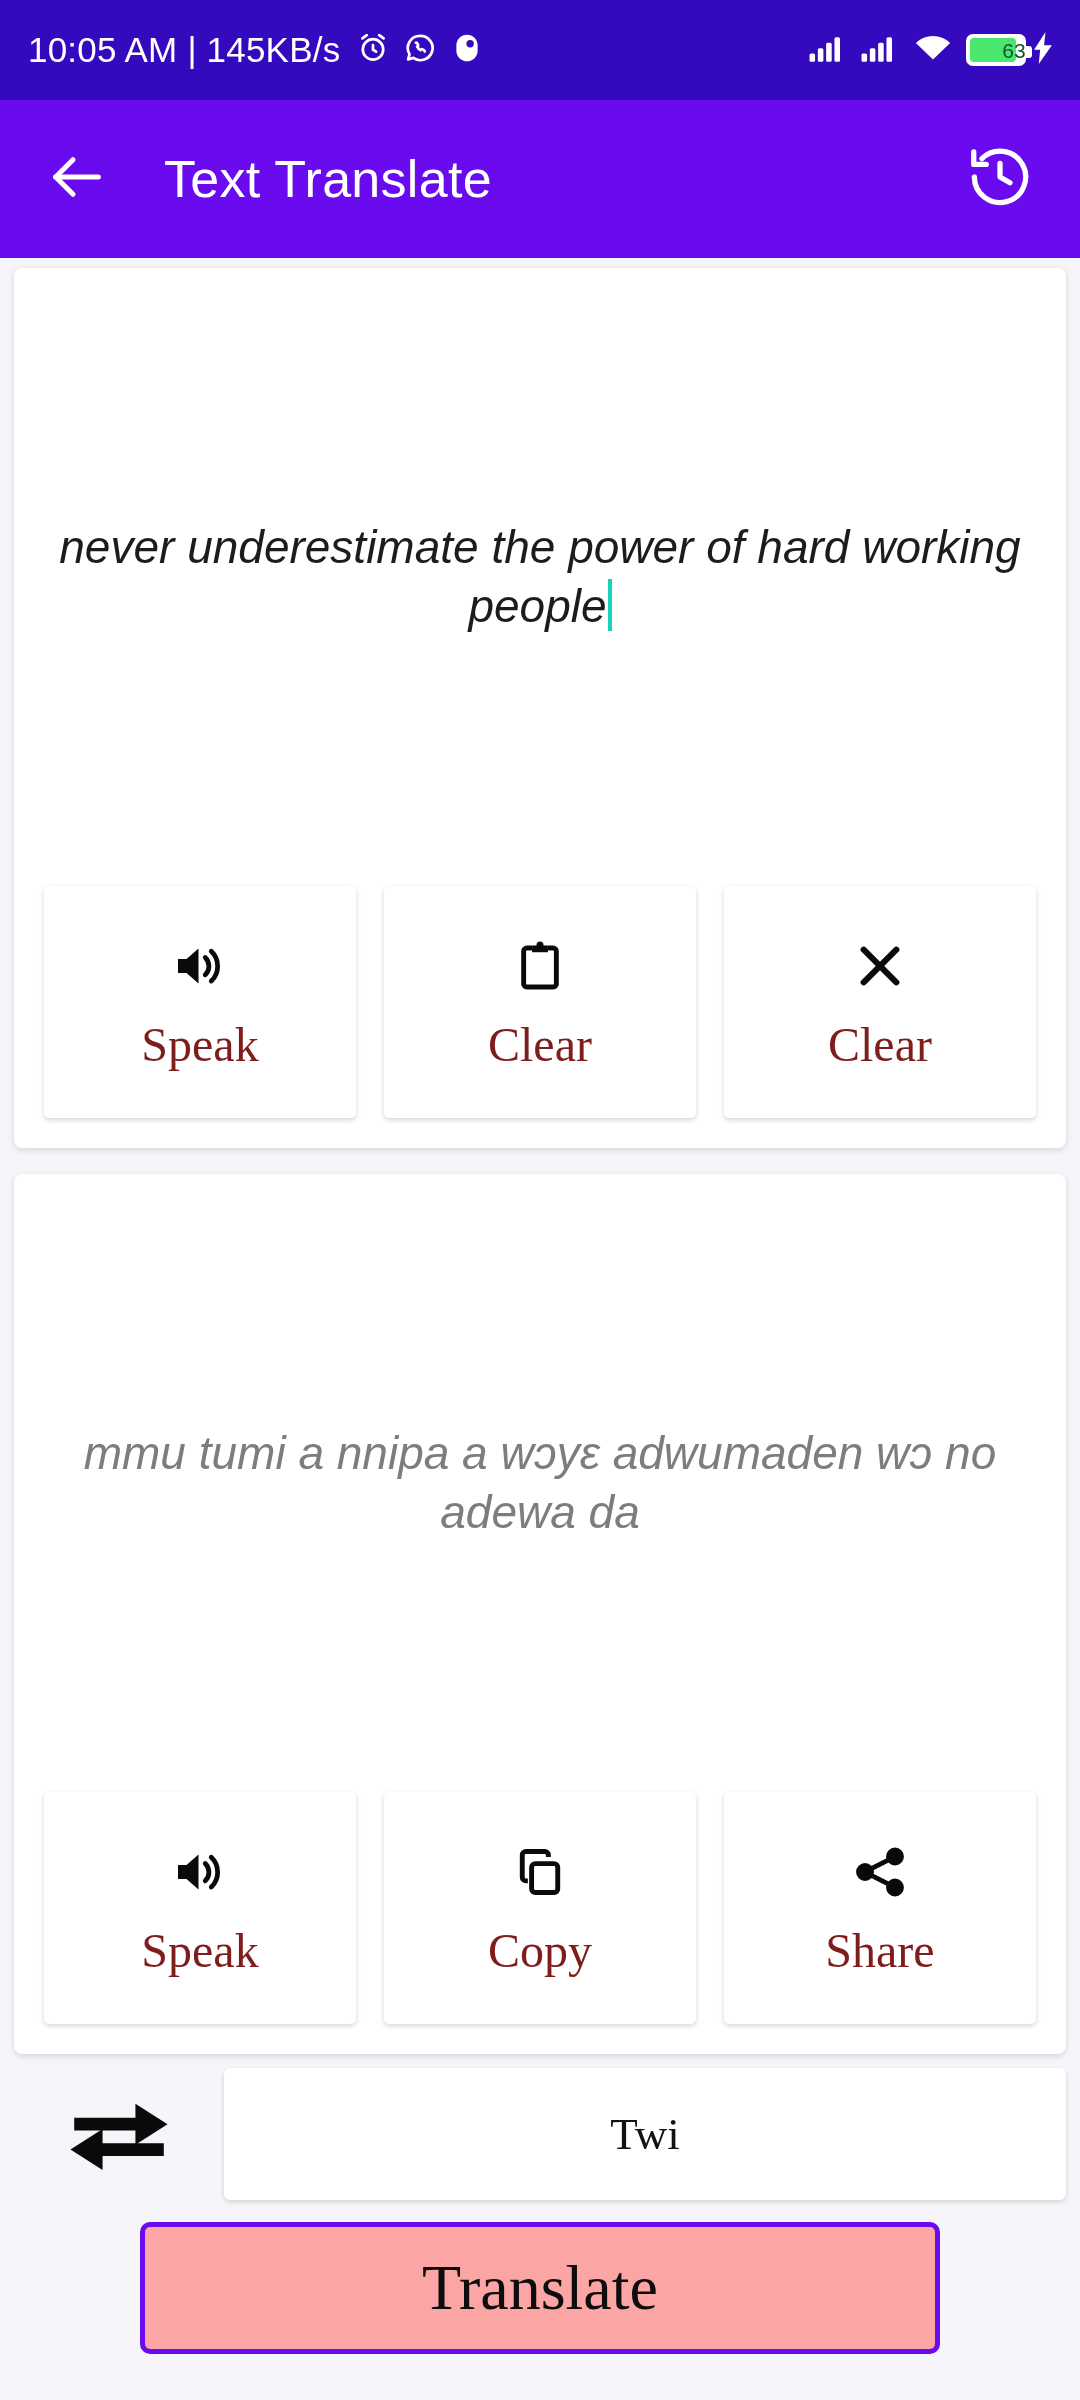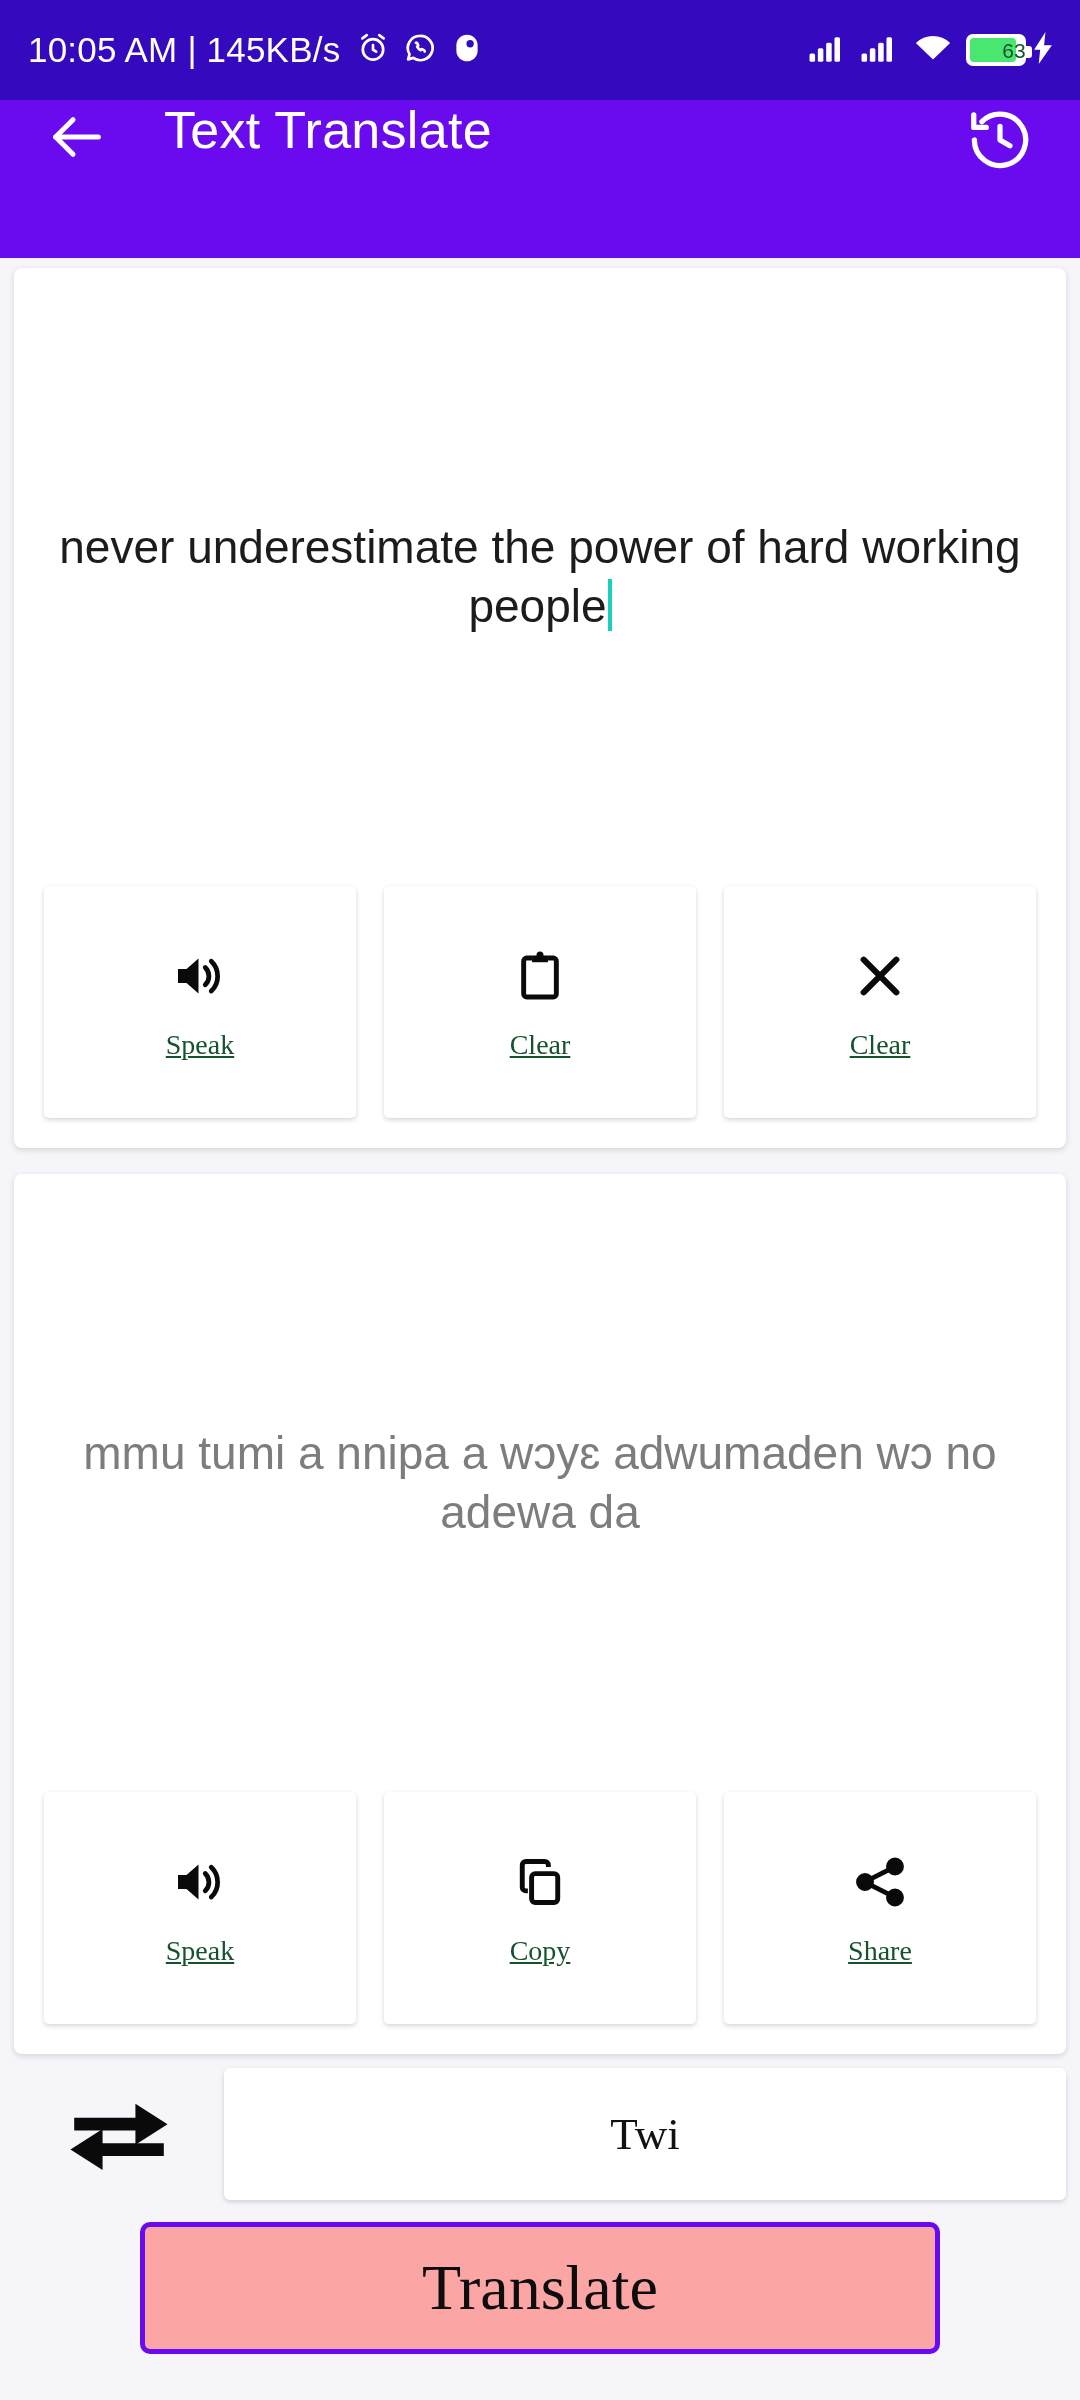--- a/index.html
+++ b/index.html
@@ -102,20 +102,21 @@
     font-family: "Liberation Sans", sans-serif;
     line-height: 1;
     margin-left: 36px;
   }
 
   
   .app-bar {
     height: 158px;
     background: #6A0BEF;
     display: flex;
+    align-items: center;
     padding: 0 38px;
     box-sizing: border-box;
     color: #ffffff;
     flex: 0 0 auto;
   }
   .back-btn {
     width: 78px;
     height: 78px;
     display: flex;
     align-items: center;
@@ -170,20 +171,21 @@
     position: relative;
   }
 
   .text-area {
     flex: 1 1 auto;
     display: flex;
     align-items: center;
     justify-content: center;
     padding: 0 38px;
     box-sizing: border-box;
+    font-style: italic;
   }
   .text-body {
     width: 100%;
     text-align: center;
     font-size: 46px;
     line-height: 1.28;
     color: #1c1c1c;
     font-family: "Liberation Sans", sans-serif;
     word-wrap: break-word;
   }
@@ -221,25 +223,24 @@
     cursor: pointer;
     box-sizing: border-box;
   }
   .action-icon {
     display: flex;
     align-items: center;
     justify-content: center;
     height: 62px;
   }
   .action-label {
-    font-size: 28px;
-    color: #14532d;
+    font-size: 48px;
+    color: #7f1d1d;
     font-family: "Liberation Serif", serif;
     line-height: 1;
-    text-decoration: underline;
   }
 
   
   .lang-row {
     display: flex;
     align-items: stretch;
     margin-top: 14px;
     gap: 0;
     flex: 0 0 auto;
     height: 132px;

